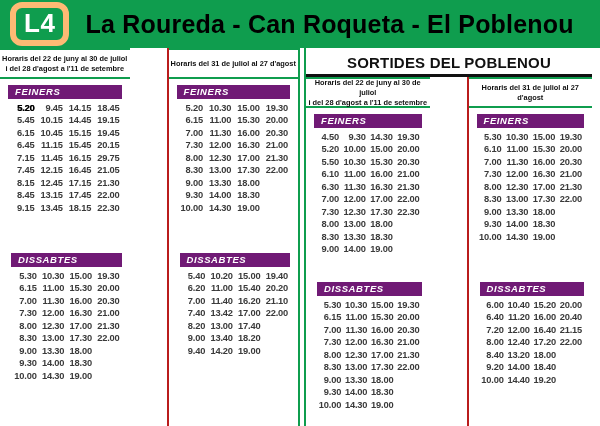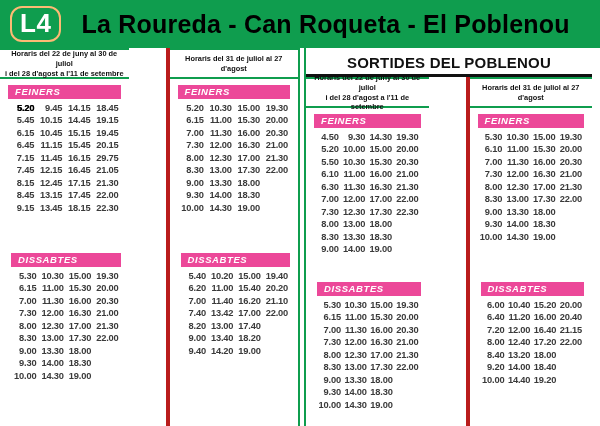--- a/index.html
+++ b/index.html
@@ -6,48 +6,48 @@
   body{
     width:600px;height:426px;background:#ffffff;overflow:hidden;
     font-family:"Liberation Sans", sans-serif;
     -webkit-font-smoothing:antialiased;
   }
   .header{
     height:48px;background:#0f9d4e;display:flex;align-items:center;
     padding:0 10px;box-sizing:border-box;
   }
   .badge{
-    border:2px solid #fdba74;border-radius:12px;color:#fff;font-weight:bold;
+    border:6px solid #fdba74;border-radius:12px;color:#fff;font-weight:bold;
     font-size:26px;line-height:1.05;padding:2px 8px;letter-spacing:0.5px;
   }
   .hdr-title{
     color:#000000;font-weight:bold;font-size:25px;flex:1;text-align:center;
     letter-spacing:0.2px;white-space:nowrap;
   }
   .main{display:flex;height:378px;}
   .section{display:flex;flex-direction:column;box-sizing:border-box;}
   .section.left{width:300px;border-right:2px solid #0f9d4e;}
   .mid-spacer{width:4px;}
   .section.right{width:288px;border-left:2px solid #0f9d4e;justify-content:flex-end;}
   .section-title{
     text-align:center;font-weight:bold;font-size:15px;color:#111;
     padding:6px 0 3px;border-bottom:3px solid #111;letter-spacing:0.2px;
   }
   .cols{flex:1;display:flex;}
   .col{flex:1;display:flex;flex-direction:column;min-width:0;}
-  .col + .col{border-left:4px solid #b91c1c;margin-left:37px;}
+  .col + .col{border-left:2px solid #b91c1c;margin-left:37px;}
   .period{
     border-top:2px solid #0f9d4e;border-bottom:2px solid #0f9d4e;
     padding:3px 2px;text-align:center;font-size:7.4px;font-weight:bold;
     color:#111;line-height:1.35;height:21px;display:flex;flex-direction:column;
     justify-content:center;box-sizing:content-box;
   }
   .content{position:relative;flex:1;}
   .bar{
-    background:#ec4899;color:#fff;font-style:italic;font-weight:bold;
+    background:#701a75;color:#fff;font-style:italic;font-weight:bold;
     font-size:9.5px;letter-spacing:0.6px;height:14px;line-height:14px;
     padding-left:7px;margin:6px 8px 3px;
   }
   .times{display:grid;grid-template-columns:repeat(4,1fr);padding:0 10px 0 6px;}
   .t{
     text-align:right;font-size:9.3px;font-weight:bold;color:#3a3a3a;
     line-height:12.45px;letter-spacing:-0.2px;
   }
   .t.bold-time{color:#000;text-shadow:0.4px 0 0 #000;}
   .note{

